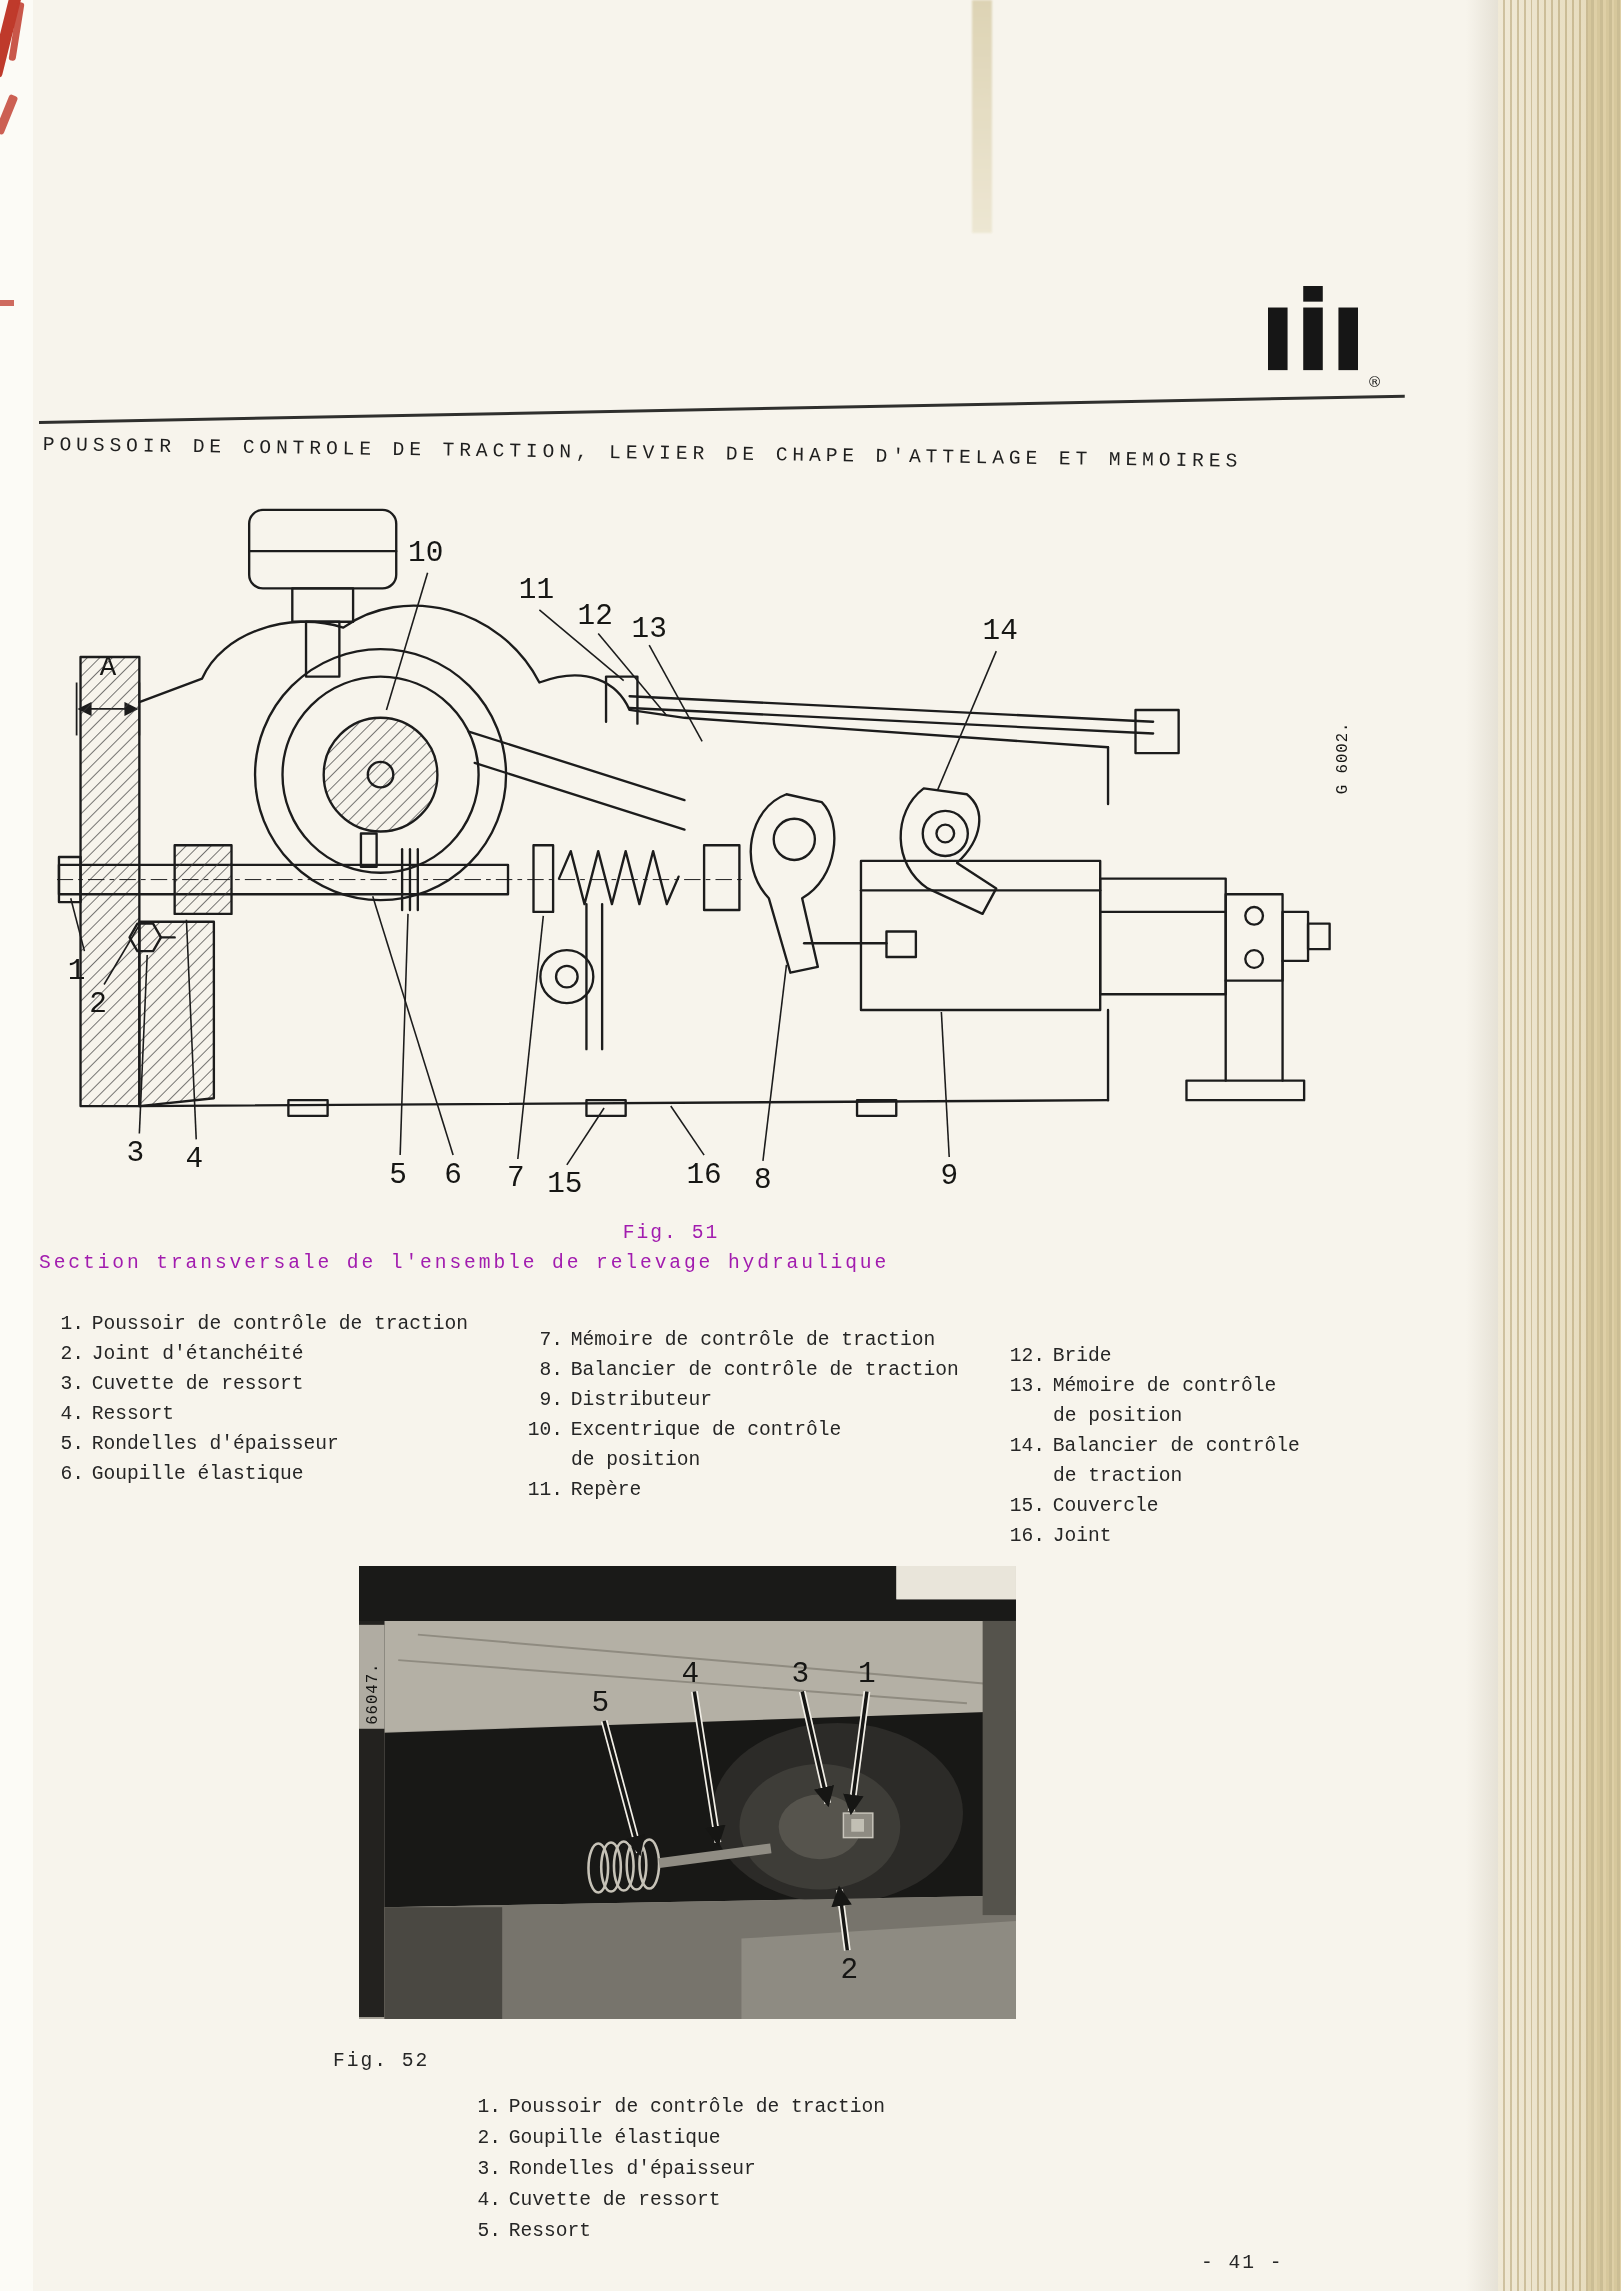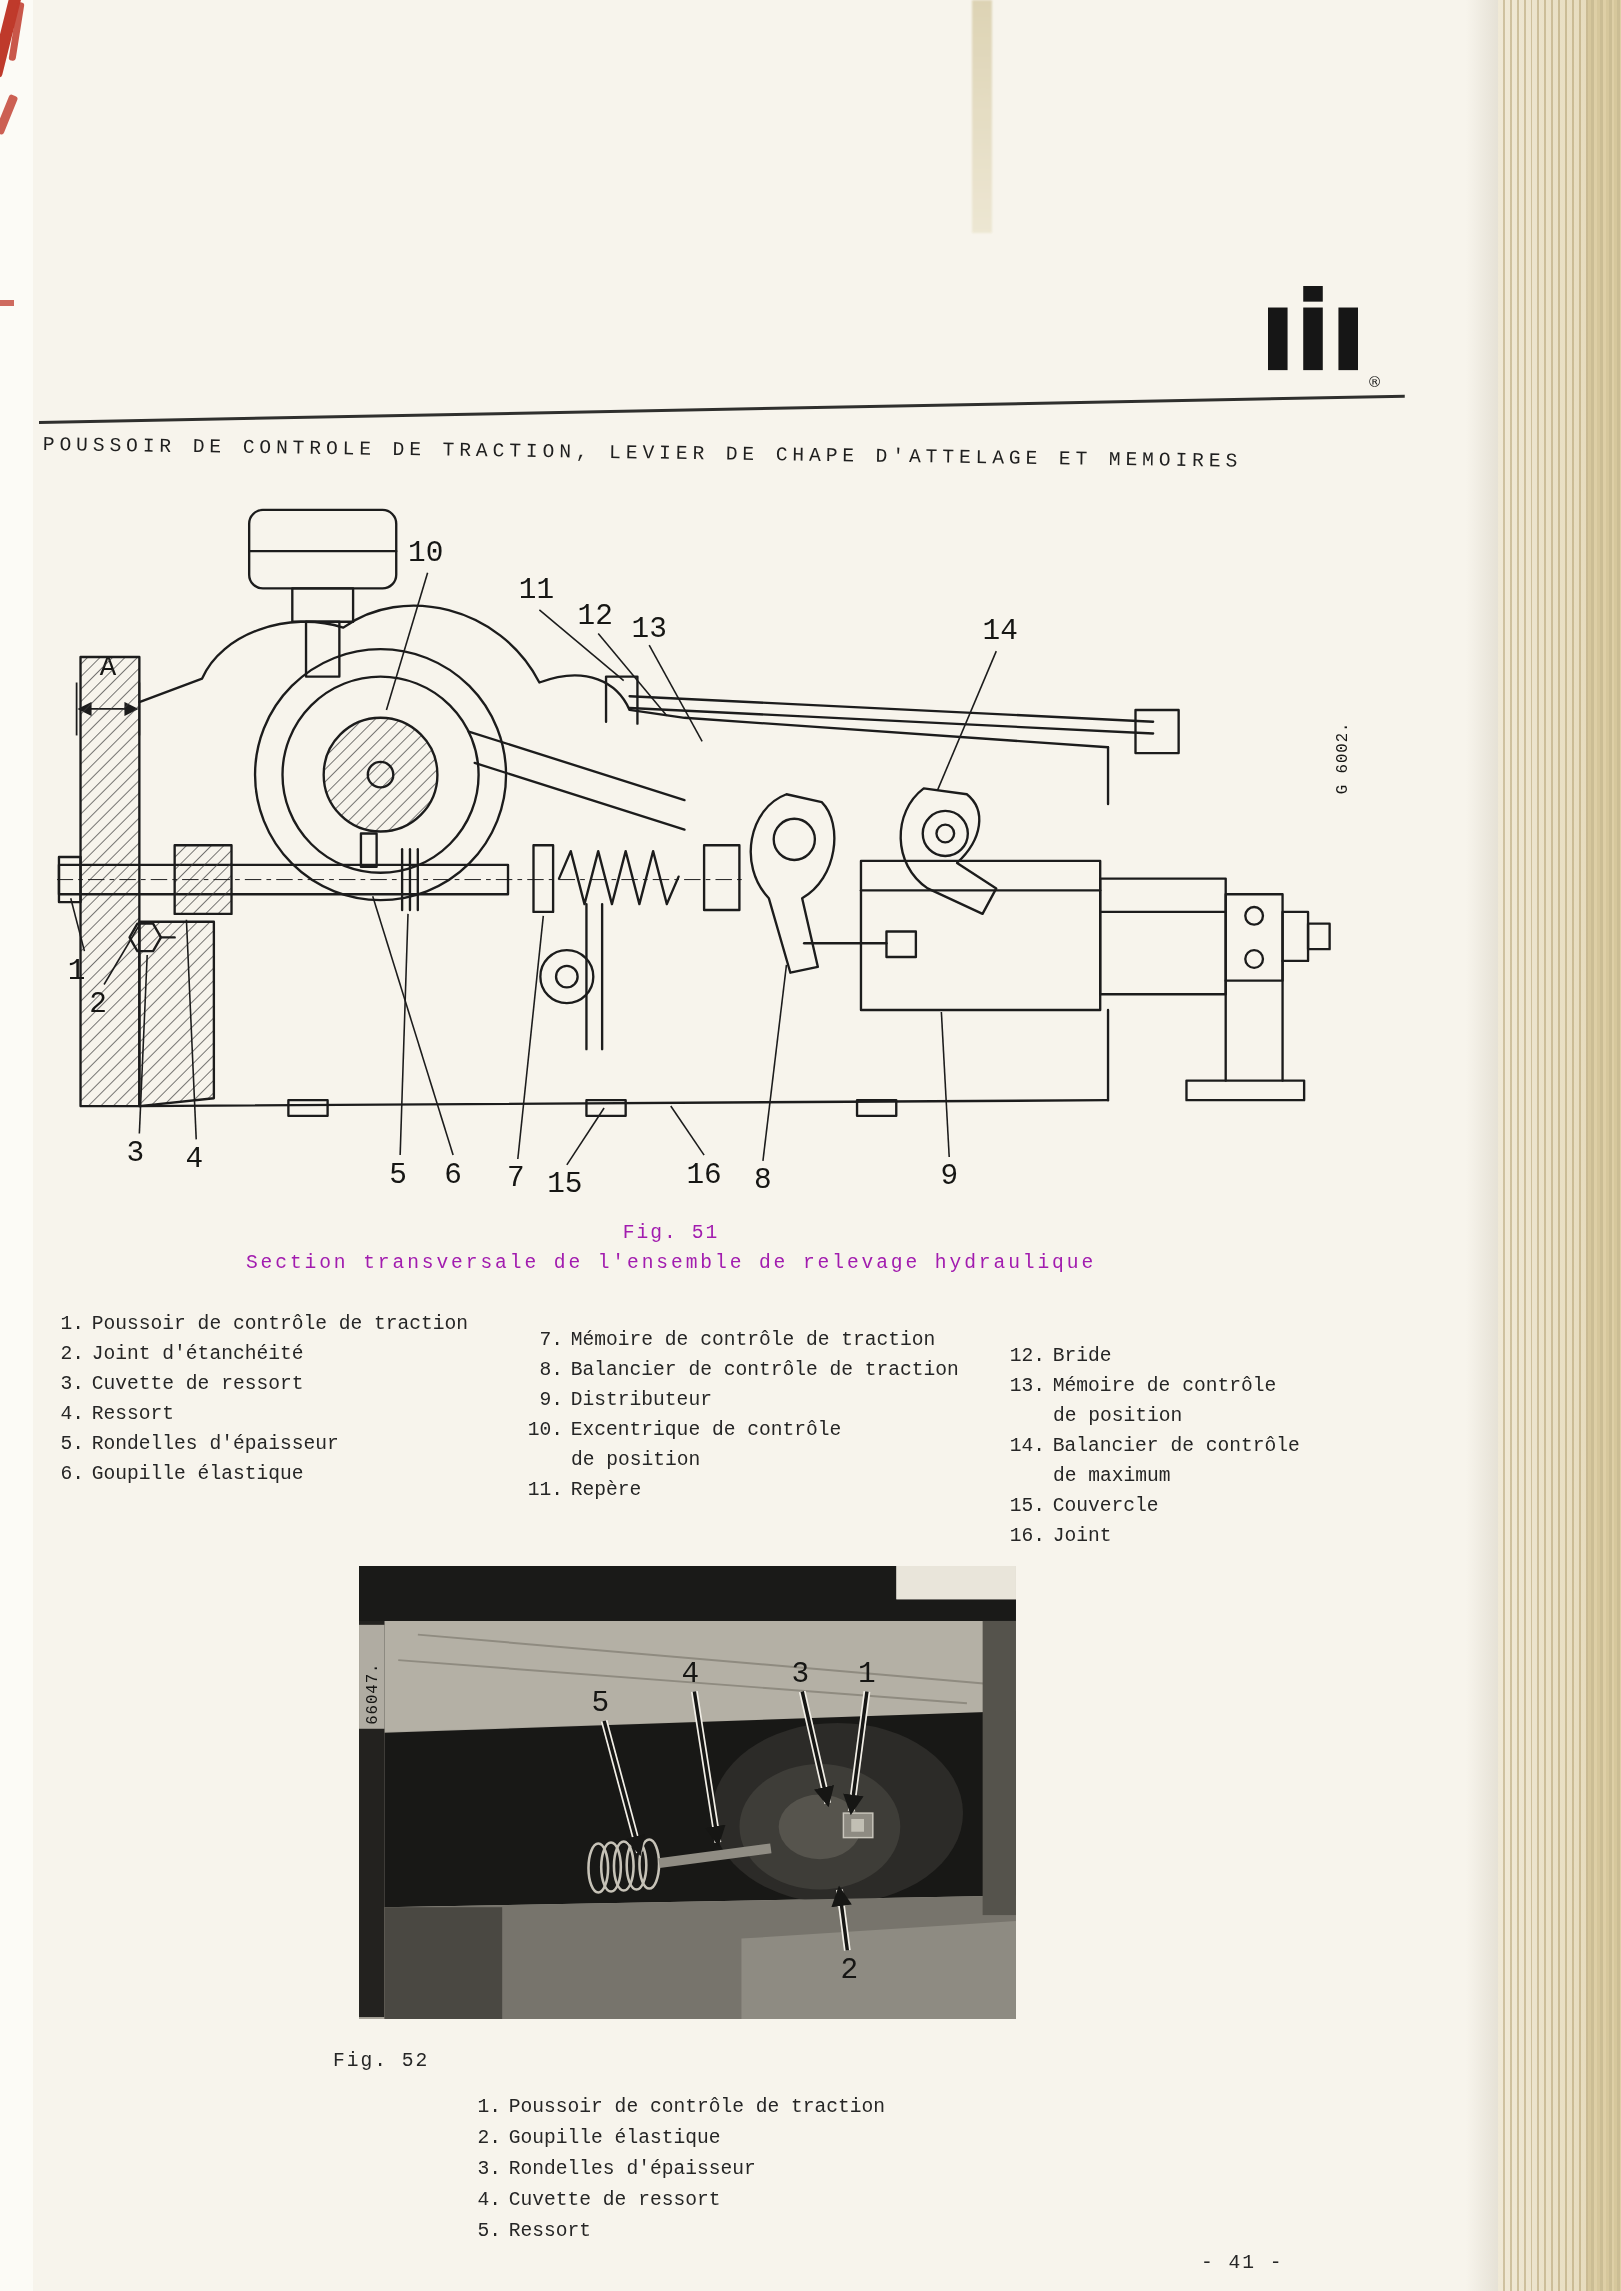--- a/index.html
+++ b/index.html
@@ -40,21 +40,21 @@
 
   
   .fig51 { left:57px; top:500px; width:1304px; height:716px; }
   svg text { font-family:"Liberation Mono","DejaVu Sans Mono",monospace; fill:#161614; }
   .nums text { font-size:30px; }
   .co { font-size:28px; text-anchor:middle; }
   .code { font-size:16px; letter-spacing:1px; }
 
   .capline { font-size:19.6px; color:#a21caf; }
   .cap51  { left:39px;  top:1222px; width:1264px; text-align:center; letter-spacing:2px; }
-  .cap51b { left:39px;  top:1252px; width:1264px; text-align:center; letter-spacing:2.9px; }
+  .cap51b { left:39px;  top:1252px; width:1264px; text-align:left; letter-spacing:2.9px; }
   .note51 { left:137px; top:1285px; font-size:19.6px; letter-spacing:1.5px; white-space:nowrap; }
 
   
   .plist { font-size:19.6px; line-height:30px; }
   .plist .part { position:static; display:block; padding-left:51px; text-indent:-51px; }
   .pnum { position:static; display:inline-block; width:43px; text-align:right;
           text-indent:0; margin-right:7.8px; }
   .plabel { position:static; white-space:pre-line; }
   .col1 { left:41px;   top:1309px; width:474px; }
   .col2 { left:520px;  top:1325px; width:465px; }
@@ -257,21 +257,21 @@
     <div class="part"><span class="pnum">9.</span><span class="plabel">Distributeur</span></div>
     <div class="part"><span class="pnum">10.</span><span class="plabel">Excentrique de contrôle
 de position</span></div>
     <div class="part"><span class="pnum">11.</span><span class="plabel">Repère</span></div>
   </div>
   <div class="plist col3">
     <div class="part"><span class="pnum">12.</span><span class="plabel">Bride</span></div>
     <div class="part"><span class="pnum">13.</span><span class="plabel">Mémoire de contrôle
 de position</span></div>
     <div class="part"><span class="pnum">14.</span><span class="plabel">Balancier de contrôle
-de maximum</span></div>
+de traction</span></div>
     <div class="part"><span class="pnum">15.</span><span class="plabel">Couvercle</span></div>
     <div class="part"><span class="pnum">16.</span><span class="plabel">Joint</span></div>
   </div>
 
   <svg class="fig52" viewBox="0 0 670 462">
     <defs>
       <marker id="pharr" viewBox="0 0 10 10" refX="8" refY="5" markerWidth="6" markerHeight="6" orient="auto-start-reverse">
         <path d="M0,0L10,5L0,10z" fill="#161614"></path>
       </marker>
     </defs>

